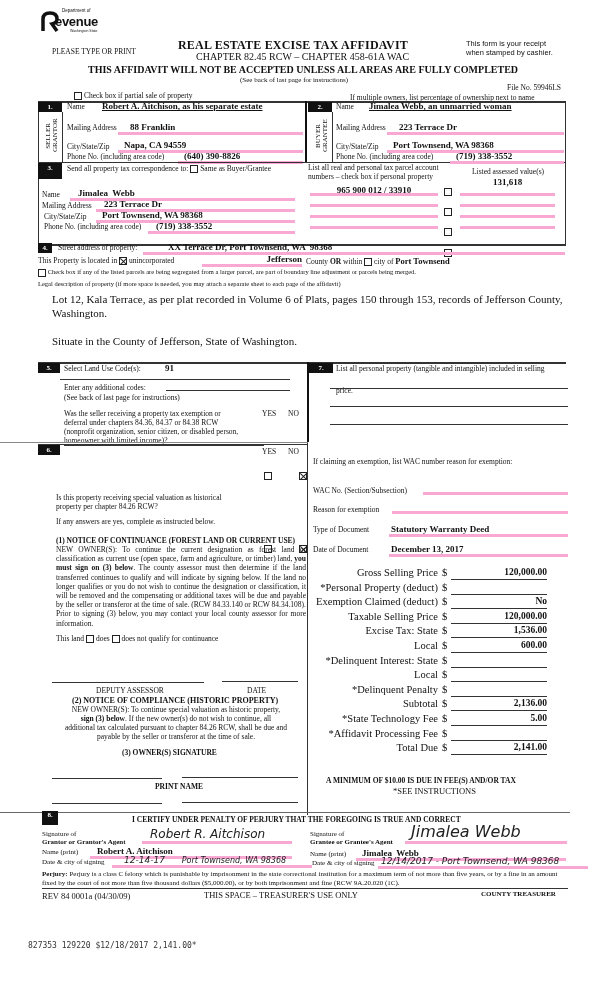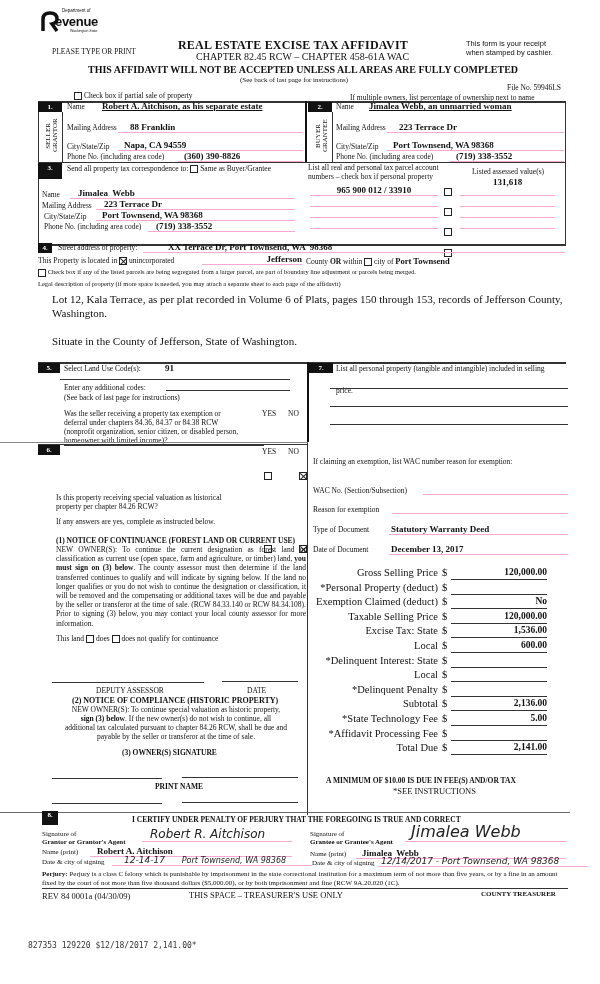--- a/index.html
+++ b/index.html
@@ -5,21 +5,21 @@
 *{box-sizing:border-box;margin:0;padding:0}
 html,body{width:600px;height:984px;background:#fff;overflow:hidden}
 body{font-family:"Liberation Serif",serif;color:#111;position:relative;font-size:8px}
 .abs{position:absolute}
 .b{font-weight:bold}
 .cb{display:inline-block;width:8px;height:8px;border:1px solid #222;vertical-align:middle;position:relative;background:#fff}
 .cb.x::before,.cb.x::after{content:"";position:absolute;left:3px;top:-1px;width:1px;height:9px;background:#222}
 .cb.x::before{transform:rotate(45deg)}
 .cb.x::after{transform:rotate(-45deg)}
 .secnum{display:inline-block;background:#111;color:#fff;font-weight:bold;font-size:7px;text-align:center}
-.line{border-bottom:1px solid #f9a8d4}
+.line{border-bottom:3px solid #f9a8d4}
 .hline{position:absolute;height:1px;background:#333}
 .vline{position:absolute;width:1px;background:#333}
 .fv{font-weight:bold;font-size:9px}
 .lbl{font-size:7.5px}
 .sig{font-family:"DejaVu Sans",sans-serif;font-style:italic;color:#222}
 .amt-row{position:absolute;left:308px;width:250px;height:14px;font-size:10.5px}
 .amt-row .al{position:absolute;right:120px;text-align:right;white-space:nowrap}
 .amt-row .ds{position:absolute;left:134px}
 .amt-row .av{position:absolute;left:143px;width:96px;text-align:right;font-weight:bold;font-size:9.5px;border-bottom:1px solid #333;height:13px}
 </style>
@@ -67,21 +67,21 @@
   <div style="position:absolute;left:-1px;top:14px;transform:rotate(-90deg);font-size:7px;width:32px;text-align:center">GRANTOR</div>
 </div>
 <div class="vline" style="left:62px;top:112px;height:50px"></div>
 <div class="abs lbl" style="left:67px;top:102px">Name</div>
 <div class="abs fv" style="left:102px;top:101px;text-decoration:underline">Robert A. Aitchison, as his separate estate</div>
 <div class="abs lbl" style="left:67px;top:123px">Mailing Address</div>
 <div class="abs fv line" style="left:118px;top:122px;width:185px;padding-left:12px">88 Franklin</div>
 <div class="abs lbl" style="left:67px;top:142px">City/State/Zip</div>
 <div class="abs fv line" style="left:118px;top:140px;width:185px;padding-left:6px">Napa, CA 94559</div>
 <div class="abs lbl" style="left:67px;top:152px">Phone No. (including area code)</div>
-<div class="abs fv line" style="left:178px;top:151px;width:125px;padding-left:6px">(360) 390-8826</div>
+<div class="abs fv line" style="left:178px;top:151px;width:125px;padding-left:6px">(640) 390-8826</div>
 <div class="hline" style="left:38px;top:162px;width:528px"></div>
 
 
 <span class="secnum abs" style="left:308px;top:102px;width:24px;height:10px;line-height:10px">2.</span>
 <div class="abs" style="left:310px;top:118px;width:20px;height:42px;">
   <div style="position:absolute;left:-8px;top:14px;transform:rotate(-90deg);font-size:7px;width:32px;text-align:center">BUYER</div>
   <div style="position:absolute;left:-1px;top:14px;transform:rotate(-90deg);font-size:7px;width:32px;text-align:center">GRANTEE</div>
 </div>
 <div class="vline" style="left:332px;top:112px;height:50px"></div>
 <div class="abs lbl" style="left:336px;top:102px">Name</div>
@@ -339,20 +339,20 @@
 <div class="abs" style="left:310px;top:850px;font-size:7px">Name (print)</div>
 <div class="abs fv line" style="left:356px;top:848px;width:210px;padding-left:6px;white-space:pre">Jimalea  Webb</div>
 <div class="abs" style="left:312px;top:859px;font-size:7px">Date &amp; city of signing</div>
 <div class="abs sig line" style="left:378px;top:856px;width:210px;font-size:9px;padding-left:3px;white-space:nowrap">12/14/2017 - Port Townsend, WA 98368</div>
 
 <div class="abs" style="left:42px;top:870px;width:526px;font-size:7px;line-height:8.5px">
   <b>Perjury:</b><span> Perjury is a class C felony which is punishable by imprisonment in the state correctional institution for a maximum term of not more than five years, or by a fine in an amount fixed by the court of not more than five thousand dollars ($5,000.00), or by both imprisonment and fine (RCW 9A.20.020 (1C).</span>
 </div>
 <div class="hline" style="left:42px;top:888px;width:526px"></div>
 <div class="abs" style="left:42px;top:891px;font-size:8.5px">REV 84 0001a (04/30/09)</div>
-<div class="abs" style="left:189px;top:890px;font-size:8.5px">THIS SPACE – TREASURER'S USE ONLY</div>
+<div class="abs" style="left:204px;top:890px;font-size:8.5px">THIS SPACE – TREASURER'S USE ONLY</div>
 <div class="abs b" style="left:481px;top:890px;font-size:7px">COUNTY TREASURER</div>
 
 
 <div class="abs" style="left:28px;top:941px;font-family:'DejaVu Sans Mono',monospace;font-size:8px;color:#333">827353 129220 $12/18/2017 2,141.00*</div>
 
 
 
 
 </body></html>

